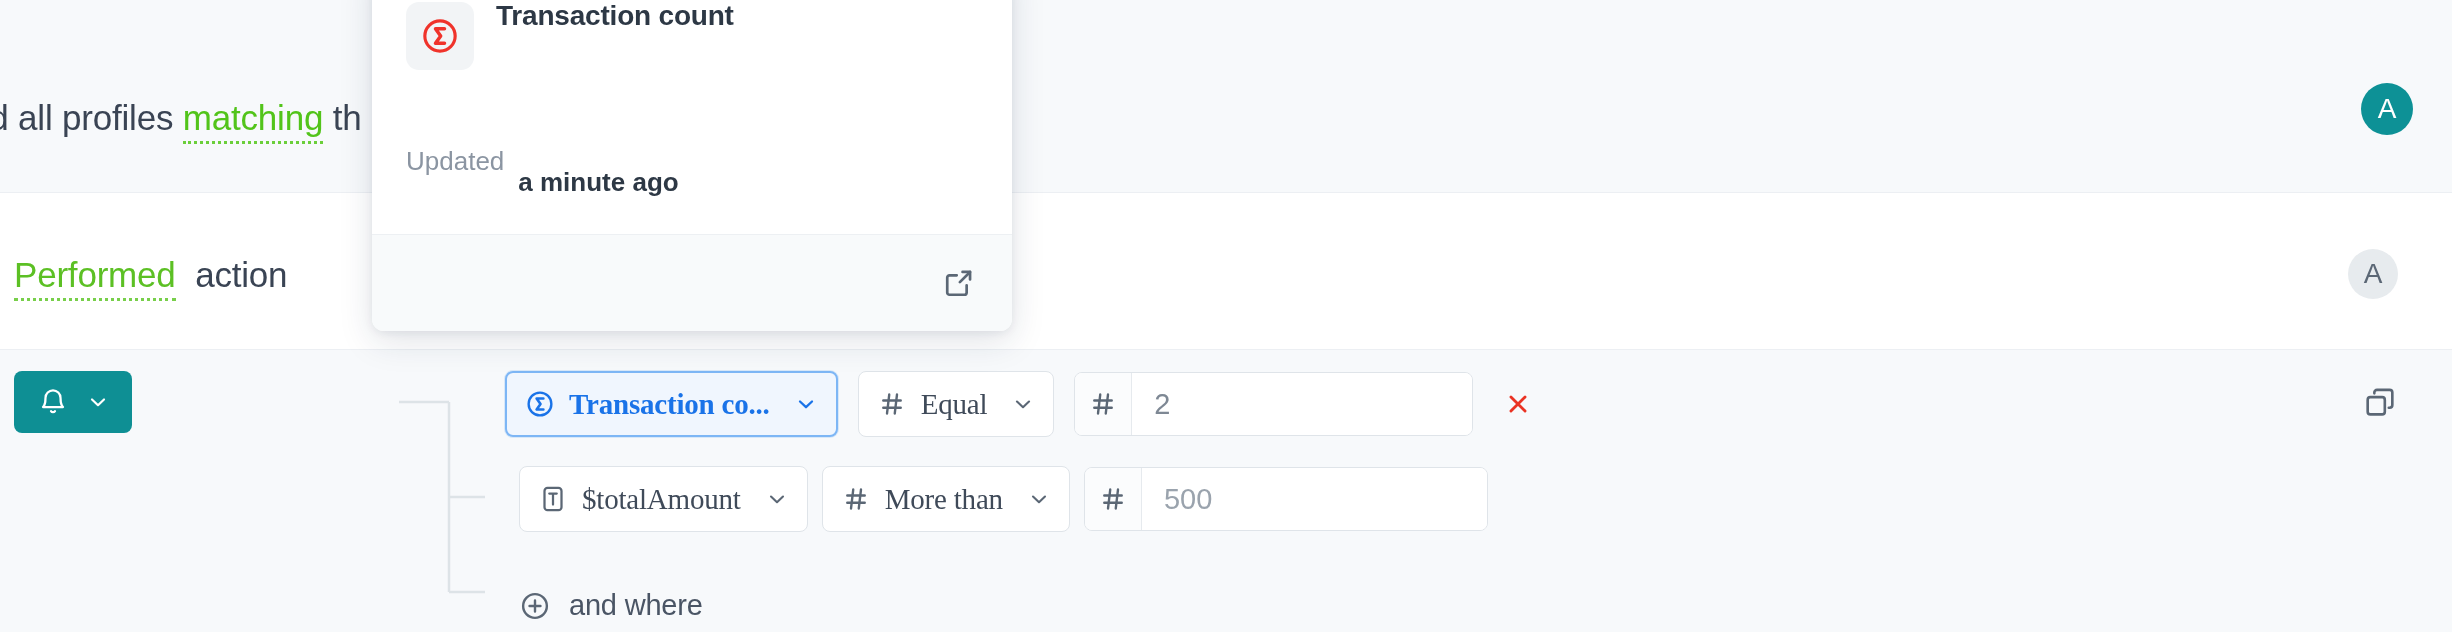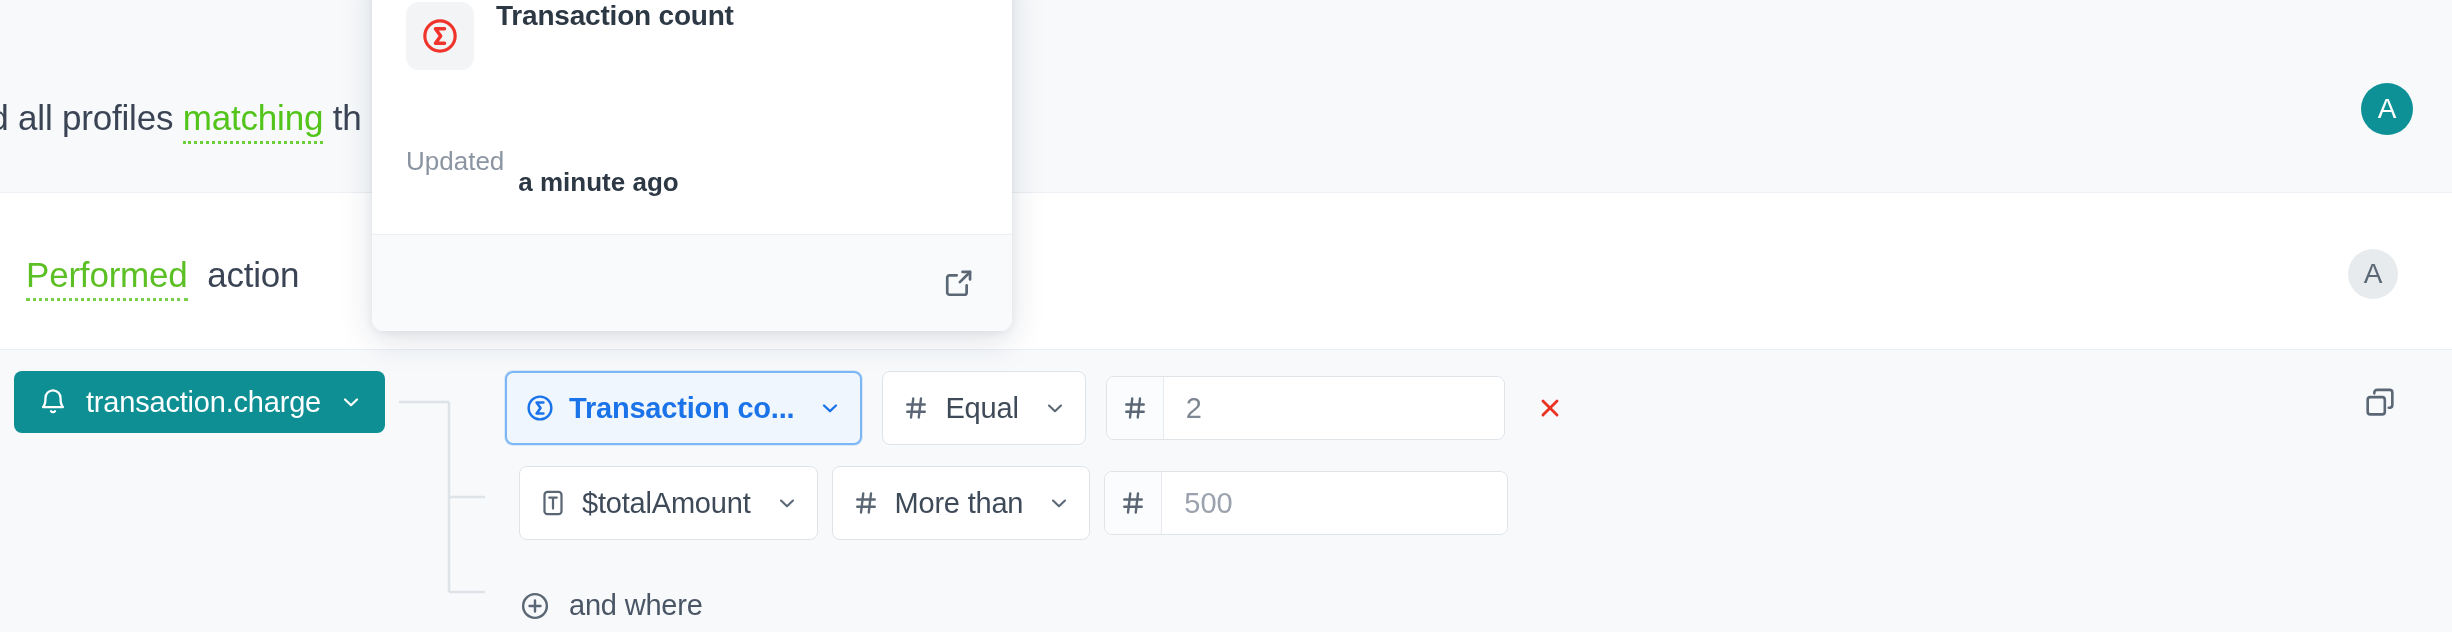--- a/index.html
+++ b/index.html
@@ -42,21 +42,21 @@
 
   
   .sentence {
     position: absolute;
     font-size: 35px;
     color: #3a4454;
     white-space: nowrap;
     letter-spacing: -0.2px;
   }
   .sentence-top { left: -30px; top: 98px; }
-  .sentence-mid { left: 26px; top: 255px; }
+  .sentence-mid { left: 14px; top: 255px; }
   .kw {
     color: #52c41a;
     border-bottom: 3px dotted #6bcf3a;
     padding-bottom: 4px;
   }
   .kw.green2 { color: #5cc024; border-bottom-color: #78cf4a; }
   .plain { color: #3a4454; }
 
   
   .avatar {
@@ -177,32 +177,33 @@
     display: flex;
     align-items: center;
     gap: 0;
     white-space: nowrap;
   }
   .row1 { left: 505px; top: 371px; }
   .row2 { left: 519px; top: 466px; }
   .row3 { left: 519px; top: 565px; margin-top: 24px; }
 
   .chip {
-    height: 74px;
+    height: 66px;
     border: 1px solid #dfe4e9;
     border-radius: 8px;
     background: #ffffff;
     display: flex;
     align-items: center;
     gap: 14px;
     padding: 18px 18px;
     box-sizing: border-box;
     font-size: 29px;
     color: #3f4a59;
     letter-spacing: -0.2px;
+    font-family: Liberation Serif, serif;
   }
   .chip.selected {
     border: 2px solid #7db6f5;
     background: #f0f6fe;
     color: #1a73e8;
     font-weight: bold;
     box-shadow: 0 0 0 1px rgba(125,182,245,0.25);
   }
   .chip .chev { margin-left: 10px; }
 
@@ -323,21 +324,20 @@
   </div>
 </div>
 
 <div class="trigger-pill">
   <span>
     <svg width="30" height="30" viewBox="0 0 24 24" fill="none" stroke="#ffffff" stroke-width="1.8" stroke-linecap="round" stroke-linejoin="round">
       <path d="M18 8.6a6 6 0 0 0-12 0c0 6.2-2 7.4-2 7.4h16s-2-1.2-2-7.4"></path>
       <path d="M13.6 19.3a1.9 1.9 0 0 1-3.2 0"></path>
     </svg>
   </span>
-  <span>transaction.charge</span>
   <span class="chev">
     <svg width="24" height="24" viewBox="0 0 24 24" fill="none" stroke="#ffffff" stroke-width="2.2" stroke-linecap="round" stroke-linejoin="round">
       <path d="M6 9.5 12 15.2l6-5.7"></path>
     </svg>
   </span>
 </div>
 
 <div class="tree">
   <svg width="140" height="206" viewBox="0 0 140 206">
     <path d="M0 8 H50" stroke="#dde3e7" stroke-width="2.5" fill="none"></path>

